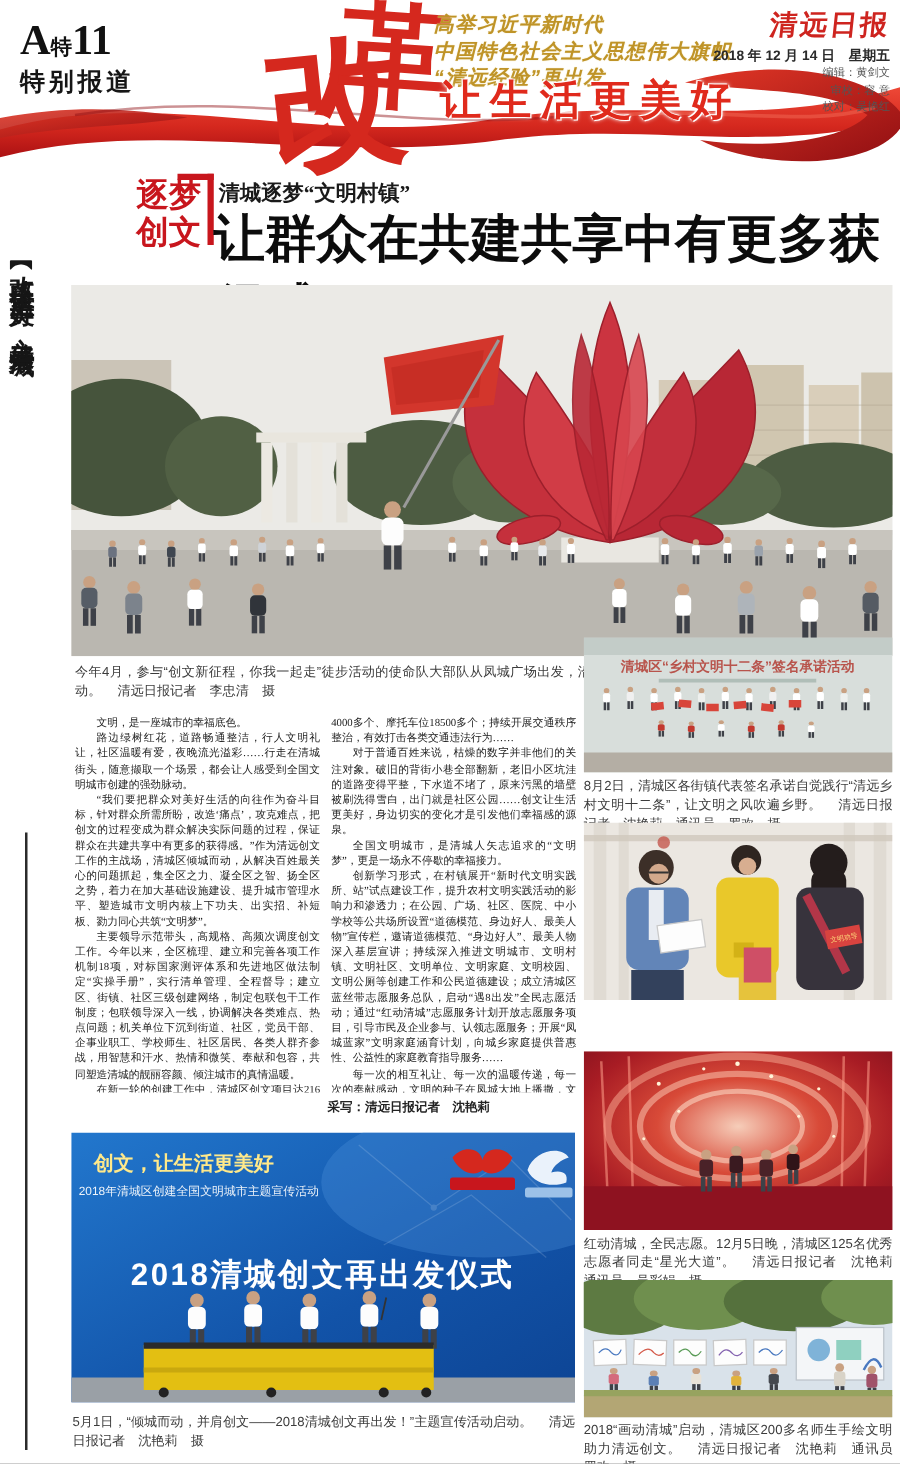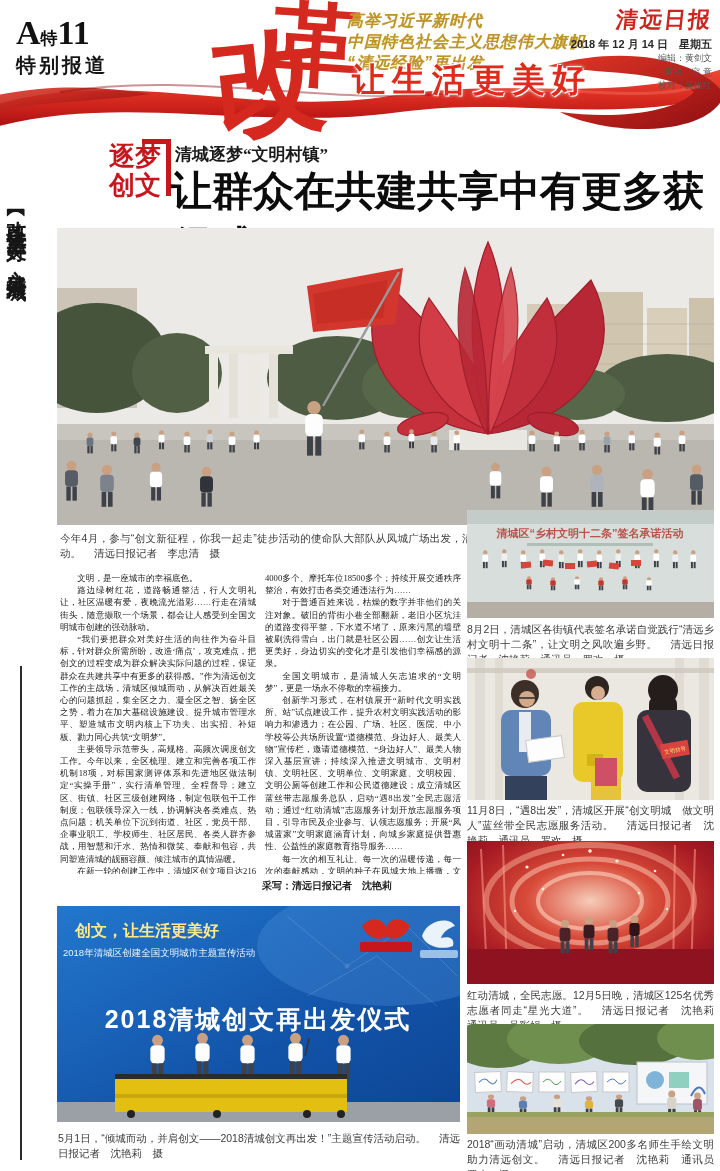--- a/index.html
+++ b/index.html
@@ -360,23 +360,20 @@
       <rect x="182" y="38" width="28" height="34" rx="8" fill="#241d1c"></rect>
       <rect x="170" y="52" width="54" height="82" rx="10" fill="#37333c"></rect>
       <line x1="178" y1="58" x2="210" y2="120" stroke="#b23648" stroke-width="7"></line>
       <g transform="rotate(-10 208 92)">
         <rect x="194" y="84" width="28" height="15" fill="#d8433f"></rect>
         <text x="208" y="94" font-size="5.5" fill="#ffd97a" text-anchor="middle">文明劝导</text>
       </g>
       <rect x="128" y="100" width="22" height="28" fill="#cf4f66"></rect>
     </g>
   </svg>
-  <p class="abs cap rcap" id="rc2">
-    <span>11月8日，“遇8出发”，清城区开展“创文明城　做文明人”蓝丝带全民志愿服务活动。</span><span class="credit">清远日报记者　沈艳莉　通讯员　罗欢　摄</span>
-  </p>
 
   <svg class="abs rphoto" id="rp3" width="247" height="143" viewBox="0 0 247 143">
     <defs>
       <radialGradient id="tun" cx="0.5" cy="0.42" r="0.75">
         <stop offset="0" stop-color="#f6cdb9"></stop>
           <stop offset="0.35" stop-color="#d84a38"></stop>
         <stop offset="0.7" stop-color="#a81c24"></stop>
           <stop offset="1" stop-color="#7c101c"></stop>
       </radialGradient>
     </defs>

